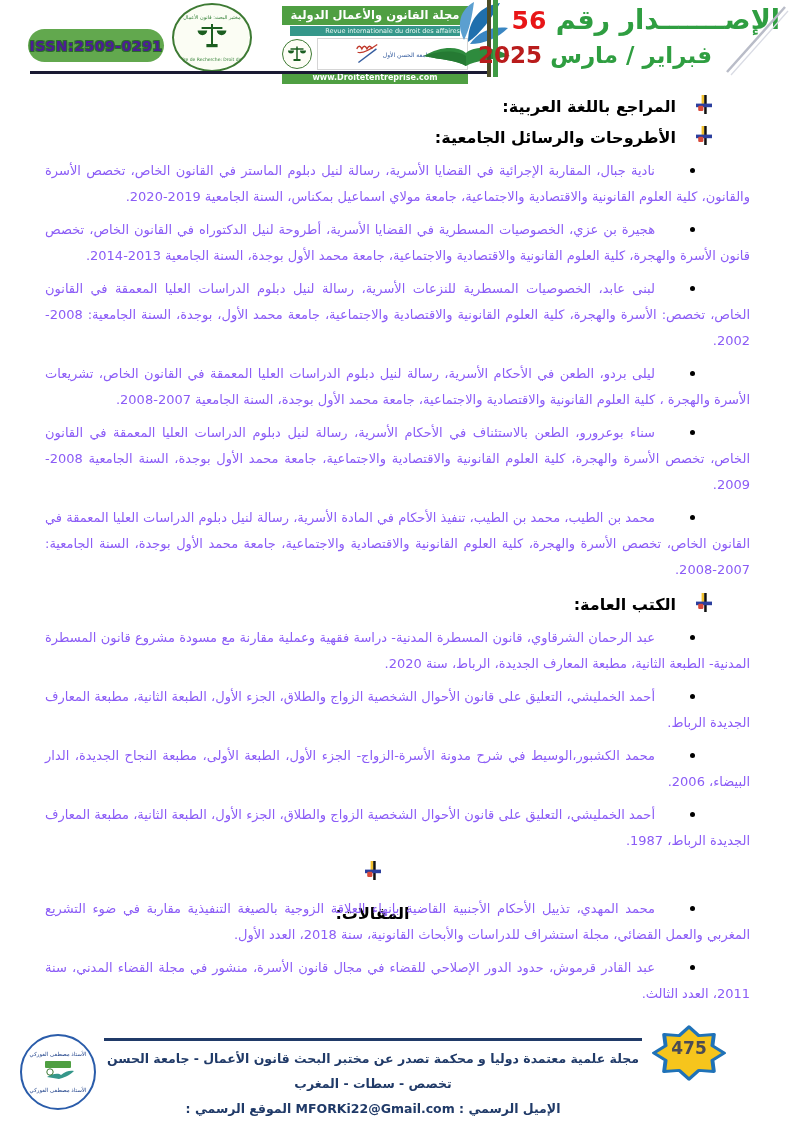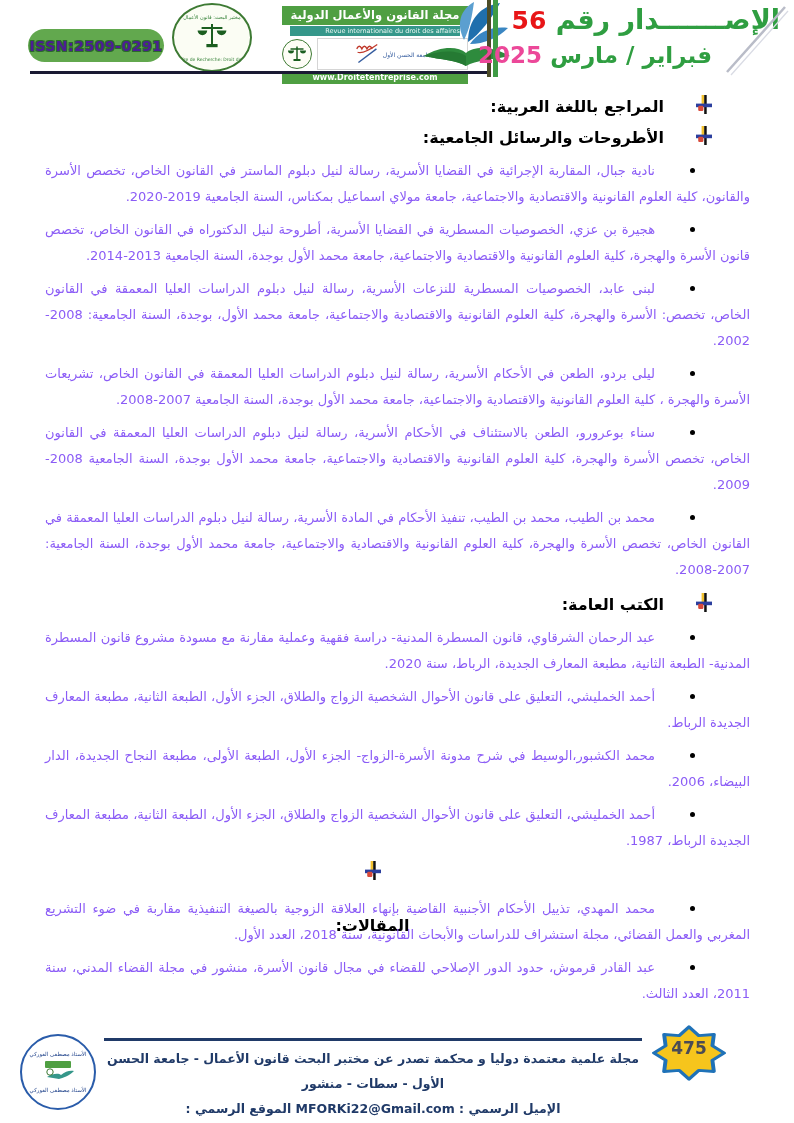--- a/index.html
+++ b/index.html
@@ -36,26 +36,26 @@
   .mini-circle { width:30px; height:30px; border-radius:50%; border:1.5px solid #3d7a33; background:#fdfdf6; display:flex; align-items:center; justify-content:center; box-sizing:border-box; }
   .univ-box { flex:1; height:32px; background:#fff; border:1px solid #d5d5d5; display:flex; align-items:center; justify-content:center; gap:3px; box-sizing:border-box; }
   .univ-box .univ-name { font-size:6px; color:#335b9e; direction:rtl; line-height:7px; text-align:center; }
   .banner3 { background:#4f9f42; color:#fff; font-size:8px; font-weight:bold; text-align:center; padding:1px 0 2px; margin-top:2px; }
 
   .book-logo { position:absolute; left:418px; top:0; width:96px; height:74px; }
 
   .issue-line1 { position:absolute; right:14px; top:4px; direction:rtl; font-size:27px; font-weight:bold; color:#2f9e41; white-space:nowrap; }
   .issue-line1 .num { color:#e81517; font-size:25px; }
   .issue-line2 { position:absolute; right:82px; top:42px; direction:rtl; font-size:23px; font-weight:bold; color:#2f9e41; white-space:nowrap; }
-  .issue-line2 .year { color:#ec4899; }
+  .issue-line2 .year { color:#b91c1c; }
   .pen { position:absolute; left:713px; top:4px; }
 
   
   main { position:absolute; top:92px; left:33px; right:32px; }
-  .h-row { direction:rtl; display:flex; align-items:center; gap:32px; padding-right:50px; height:29px; }
+  .h-row { direction:rtl; display:flex; align-items:center; gap:20px; padding-right:50px; height:29px; }
   .h-row .h-txt { font-size:16px; font-weight:bold; color:#000; }
   .mb2 { margin-bottom:2px; } .mb6 { margin-bottom:6px; } .mt6 { margin-top:6px; } .mt4 { margin-top:4px;flex-direction:column; }
 
   .ref {
     position:relative; direction:rtl; text-align:justify; color:#8b5cf6;
     font-size:13px; line-height:26px; margin:0 12px 7px; text-indent:95px;
   }
   .ref .dot { position:absolute; right:55px; top:10px; width:5px; height:5px; border-radius:50%; background:#000; }
 
   
@@ -231,21 +231,21 @@
         <svg width="34" height="26" viewBox="0 0 34 26">
           <rect x="4" y="4" width="26" height="7" rx="1" fill="#4f9f42"></rect>
           <path d="M6 20 C12 16 18 16 20 18 C24 14 30 13 33 14 C28 19 22 21 18 22 C14 21 10 21 6 20 Z" fill="#35978a"></path>
           <circle cx="9" cy="15" r="3.2" fill="none" stroke="#3d7a33" stroke-width="1"></circle>
         </svg>
       </span>
       <div class="micro">الأستاذ مصطفى الفوركي</div>
     </div>
 
     <div class="footer-center">
-      <div class="fline">مجلة علمية معتمدة  دوليا و محكمة تصدر عن مختبر البحث قانون الأعمال - جامعة الحسن الأول - سطات - منشور</div>
+      <div class="fline">مجلة علمية معتمدة  دوليا و محكمة تصدر عن مختبر البحث قانون الأعمال - جامعة الحسن تخصص - سطات - المغرب</div>
       <div class="fline">الإميل الرسمي :  MFORKi22@Gmail.com الموقع الرسمي : WWW.Droitetentreprise.com</div>
     </div>
 
     <div class="star-badge">
       <svg width="78" height="58" viewBox="0 0 80 80" preserveAspectRatio="none">
         <polygon points="40,4 50,16 65.5,14.5 64,30 76,40 64,50 65.5,65.5 50,64 40,76 30,64 14.5,65.5 16,50 4,40 16,30 14.5,14.5 30,16" fill="#f6c51c" stroke="#1f72b8" stroke-width="4" stroke-linejoin="round"></polygon>
       </svg>
       <div class="pg">475</div>
     </div>
   </footer>

